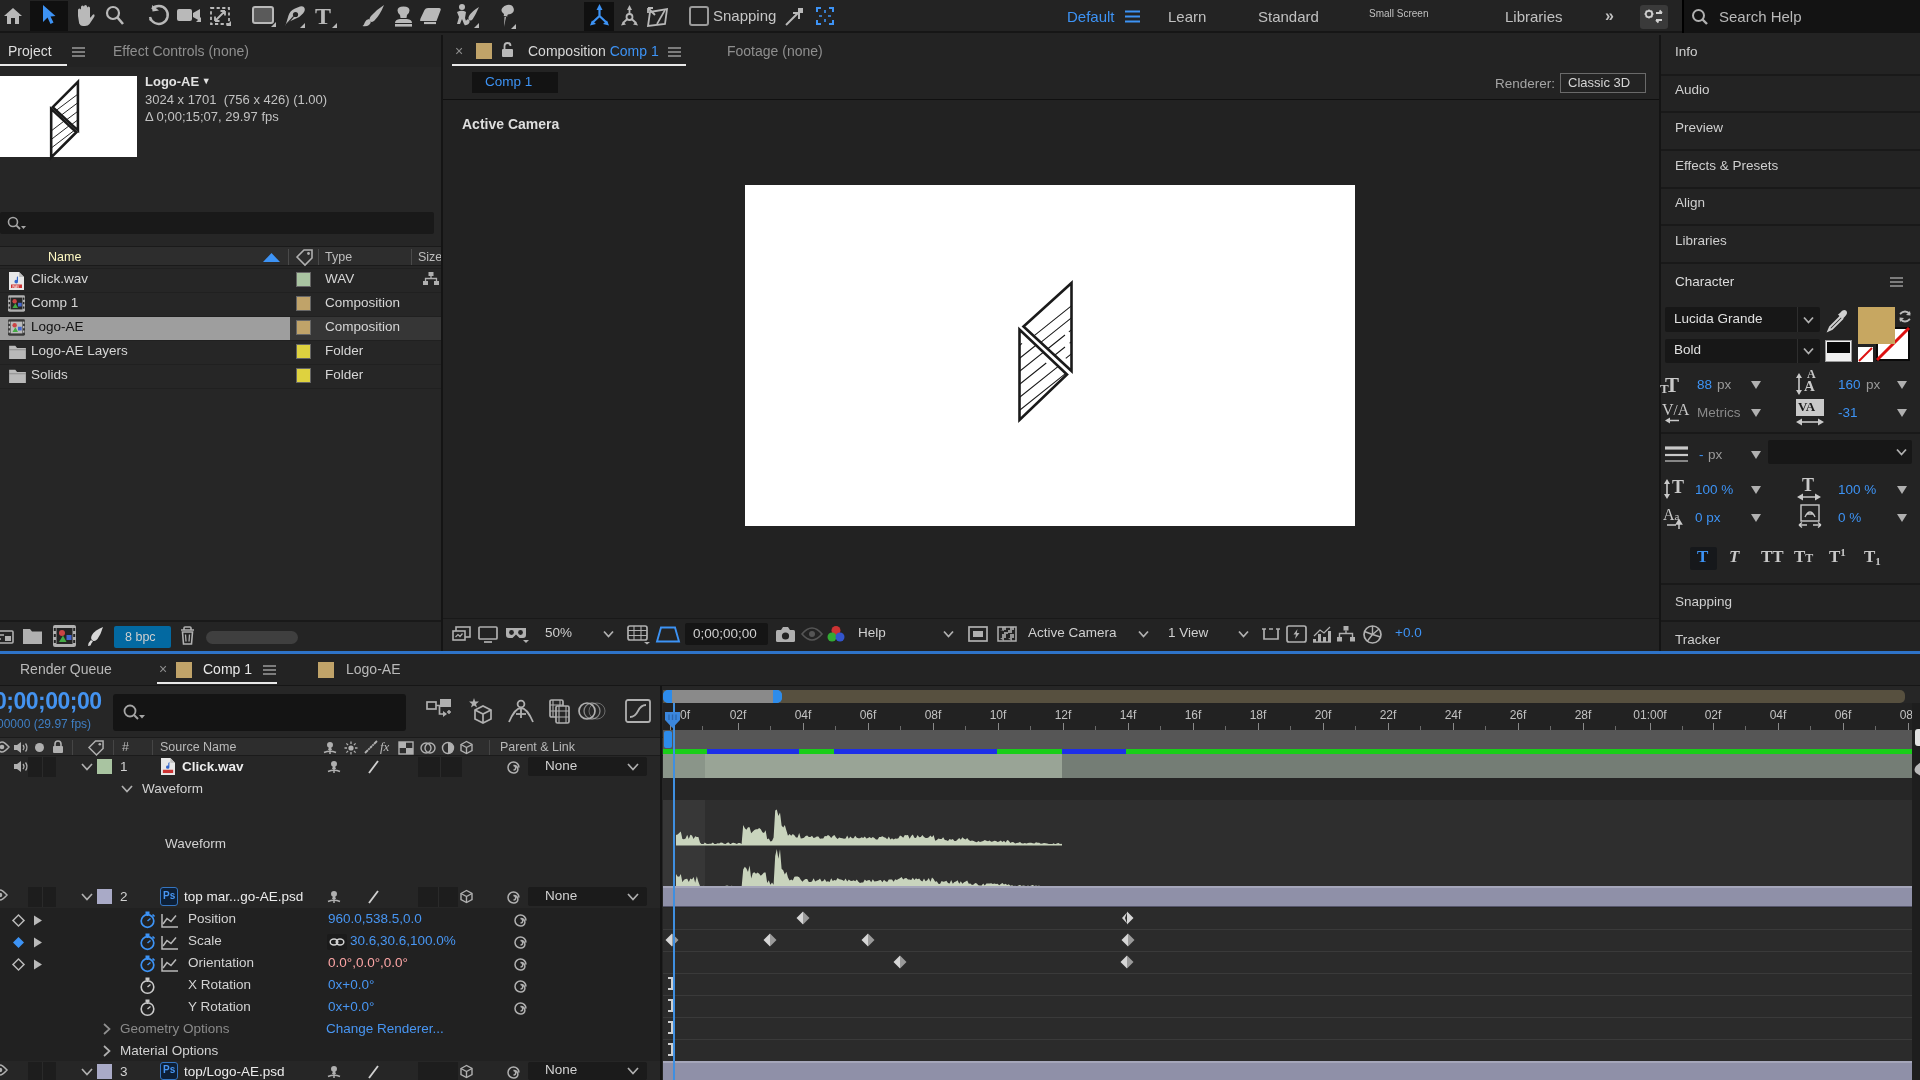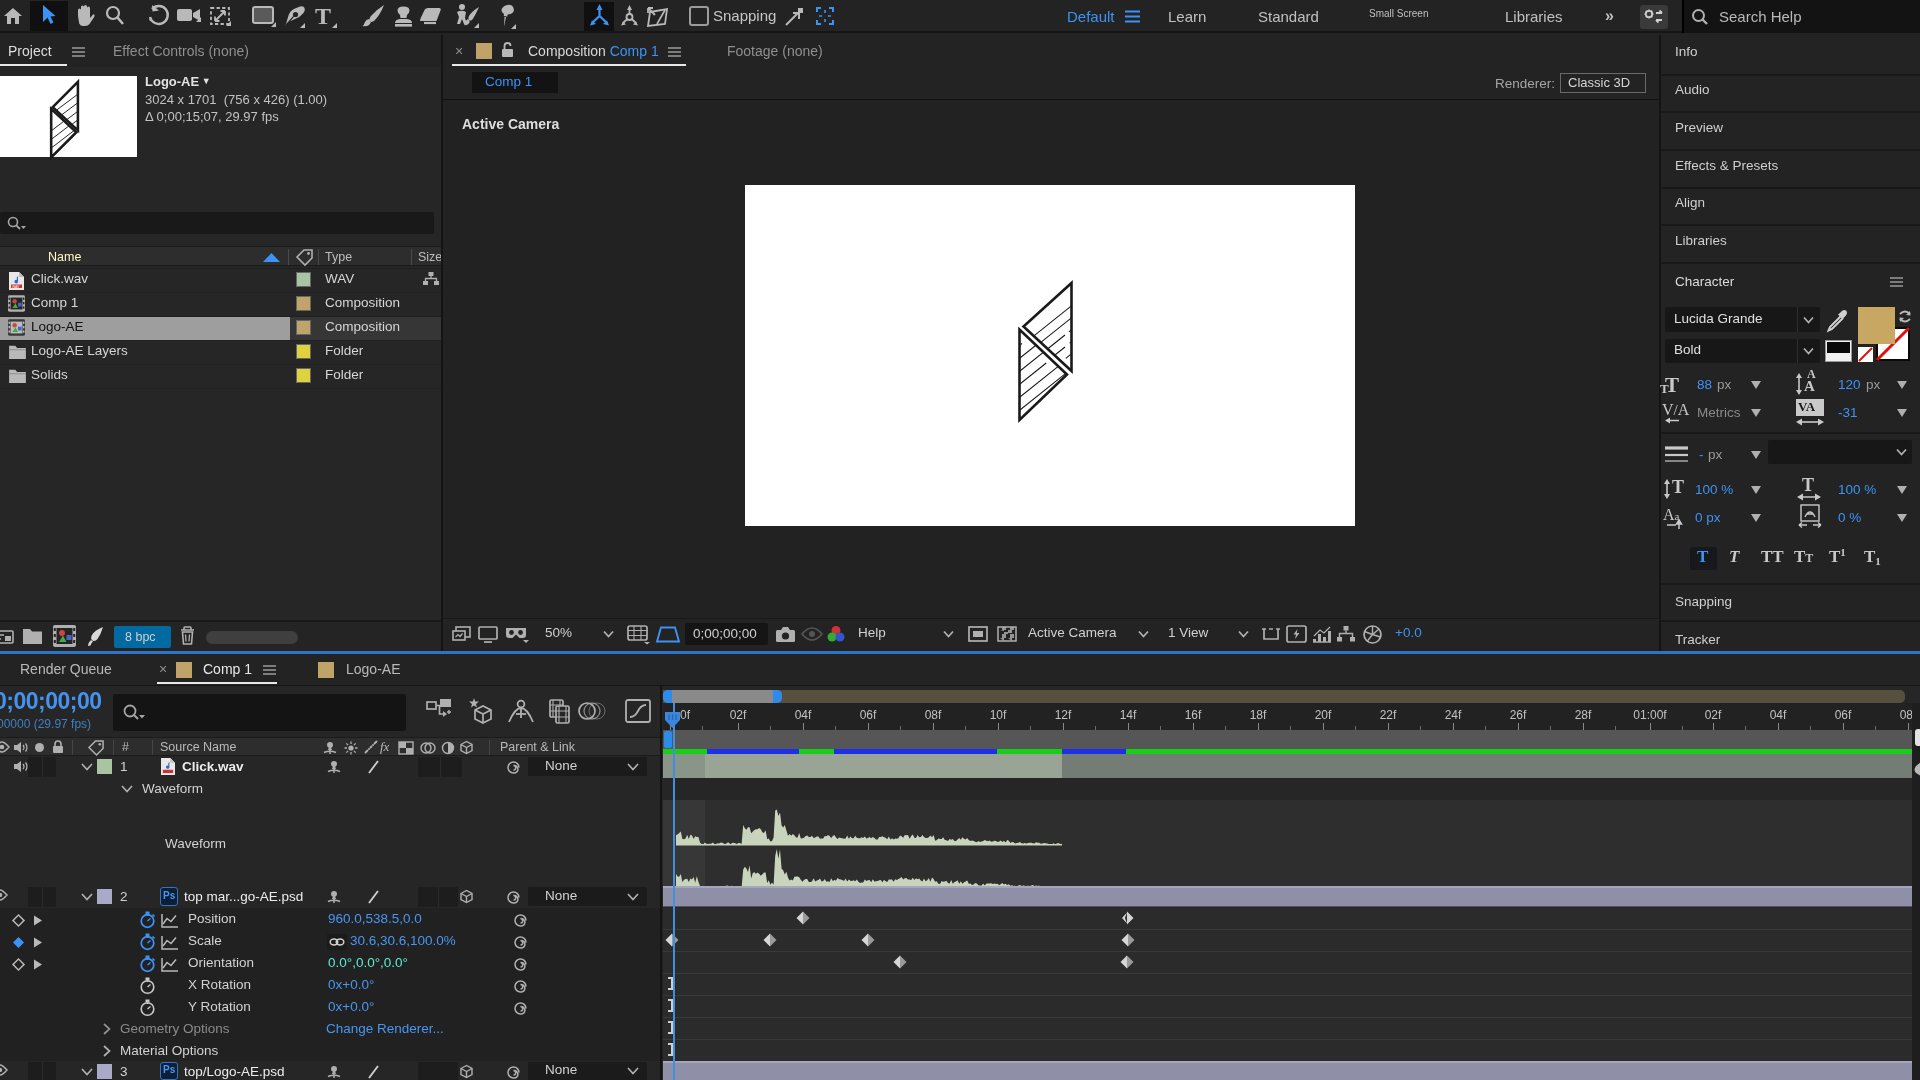--- a/index.html
+++ b/index.html
@@ -558,21 +558,21 @@
 <div class="t" style="left:56px;top:4px;font-size:13.5px;color:#9a9a9a;">px</div>
 <svg class="ic" style="left:90px;top:8px" width="10" height="8" viewBox="0 0 10 8">
         <path d="M0 0 L10 0 L5 8 Z" fill="#b0b0b0"></path>
       </svg>
 <div class="t" style="left:146px;top:-6px;font-family:'Liberation Serif',serif;font-size:12px;font-weight:bold;color:#c9c9c9;">A</div>
 <div class="t" style="left:143px;top:5px;font-family:'Liberation Serif',serif;font-size:15px;font-weight:bold;color:#c9c9c9;">A</div>
 <svg class="ic" style="left:134px;top:0px" width="8" height="22" viewBox="0 0 8 22">
         <path d="M4 2 L4 20" stroke="#c9c9c9" stroke-width="1.6"></path>
         <path d="M4 0 L1 5 L7 5 Z M4 22 L1 17 L7 17 Z" fill="#c9c9c9"></path>
       </svg>
-<div class="t" style="left:177px;top:4px;font-size:13.5px;color:#3d93f5;">120</div>
+<div class="t" style="left:177px;top:4px;font-size:13.5px;color:#3d93f5;">160</div>
 <div class="t" style="left:205px;top:4px;font-size:13.5px;color:#9a9a9a;">px</div>
 <svg class="ic" style="left:236px;top:8px" width="10" height="8" viewBox="0 0 10 8">
         <path d="M0 0 L10 0 L5 8 Z" fill="#b0b0b0"></path>
       </svg>
 </div>
 
 <div class="abs" style="left:0;top:366px;width:259px;height:27px;">
 <div class="t" style="left:1px;top:0px;font-family:'Liberation Serif',serif;font-size:16px;color:#c9c9c9;">V<span style="font-size:15px;">/</span>A</div>
 <svg class="ic" style="left:4px;top:16px" width="14" height="7" viewBox="0 0 14 7">
         <path d="M2 3.5 L14 3.5" stroke="#c9c9c9" stroke-width="1.5"></path>
@@ -940,21 +940,21 @@
         <rect x="6.5" y="0.5" width="4" height="2.6" fill="#3d93f5"></rect>
         <path d="M8.5 3.2 L8.5 5" stroke="#3d93f5" stroke-width="1.7"></path>
         <path d="M8.5 10 L11.5 7.5" stroke="#3d93f5" stroke-width="1.5"></path>
         <path d="M13.5 3.5 L15.5 5.5" stroke="#3d93f5" stroke-width="1.7"></path>
       </svg>
 <svg class="ic" style="left:161px;top:201px" width="18" height="15" viewBox="0 0 18 15">
         <path d="M1 1 L1 14 L17 14" stroke="#b9b9b9" stroke-width="1.5" fill="none"></path>
         <path d="M2 11 L6 5.5 L10 8.5 L15 2.5" stroke="#b9b9b9" stroke-width="1.5" fill="none"></path>
       </svg>
 <div class="t" style="left:188px;top:199px;">Orientation</div>
-<div class="t" style="left:328px;top:199px;color:#5eead4;">0.0°,0.0°,0.0°</div>
+<div class="t" style="left:328px;top:199px;color:#fca5a5;">0.0°,0.0°,0.0°</div>
 <svg class="ic" style="left:512px;top:200px" width="17" height="17" viewBox="0 0 17 17">
         <path d="M14 8.5 A5.5 5.5 0 1 0 8.5 14 A3.8 3.8 0 1 0 8.5 6.5 A2.2 2.2 0 1 1 8.5 11" fill="none" stroke="#b0b0b0" stroke-width="1.5"></path>
       </svg>
 
 <svg class="ic" style="left:139px;top:221px" width="17" height="18" viewBox="0 0 17 18">
         <circle cx="8.5" cy="10" r="6.3" fill="none" stroke="#c9c9c9" stroke-width="1.6"></circle>
         <rect x="6.5" y="0.5" width="4" height="2.6" fill="#c9c9c9"></rect>
         <path d="M8.5 3.2 L8.5 5" stroke="#c9c9c9" stroke-width="1.6"></path>
         <path d="M8.5 10 L11.5 7.5" stroke="#c9c9c9" stroke-width="1.4"></path>
       </svg>

